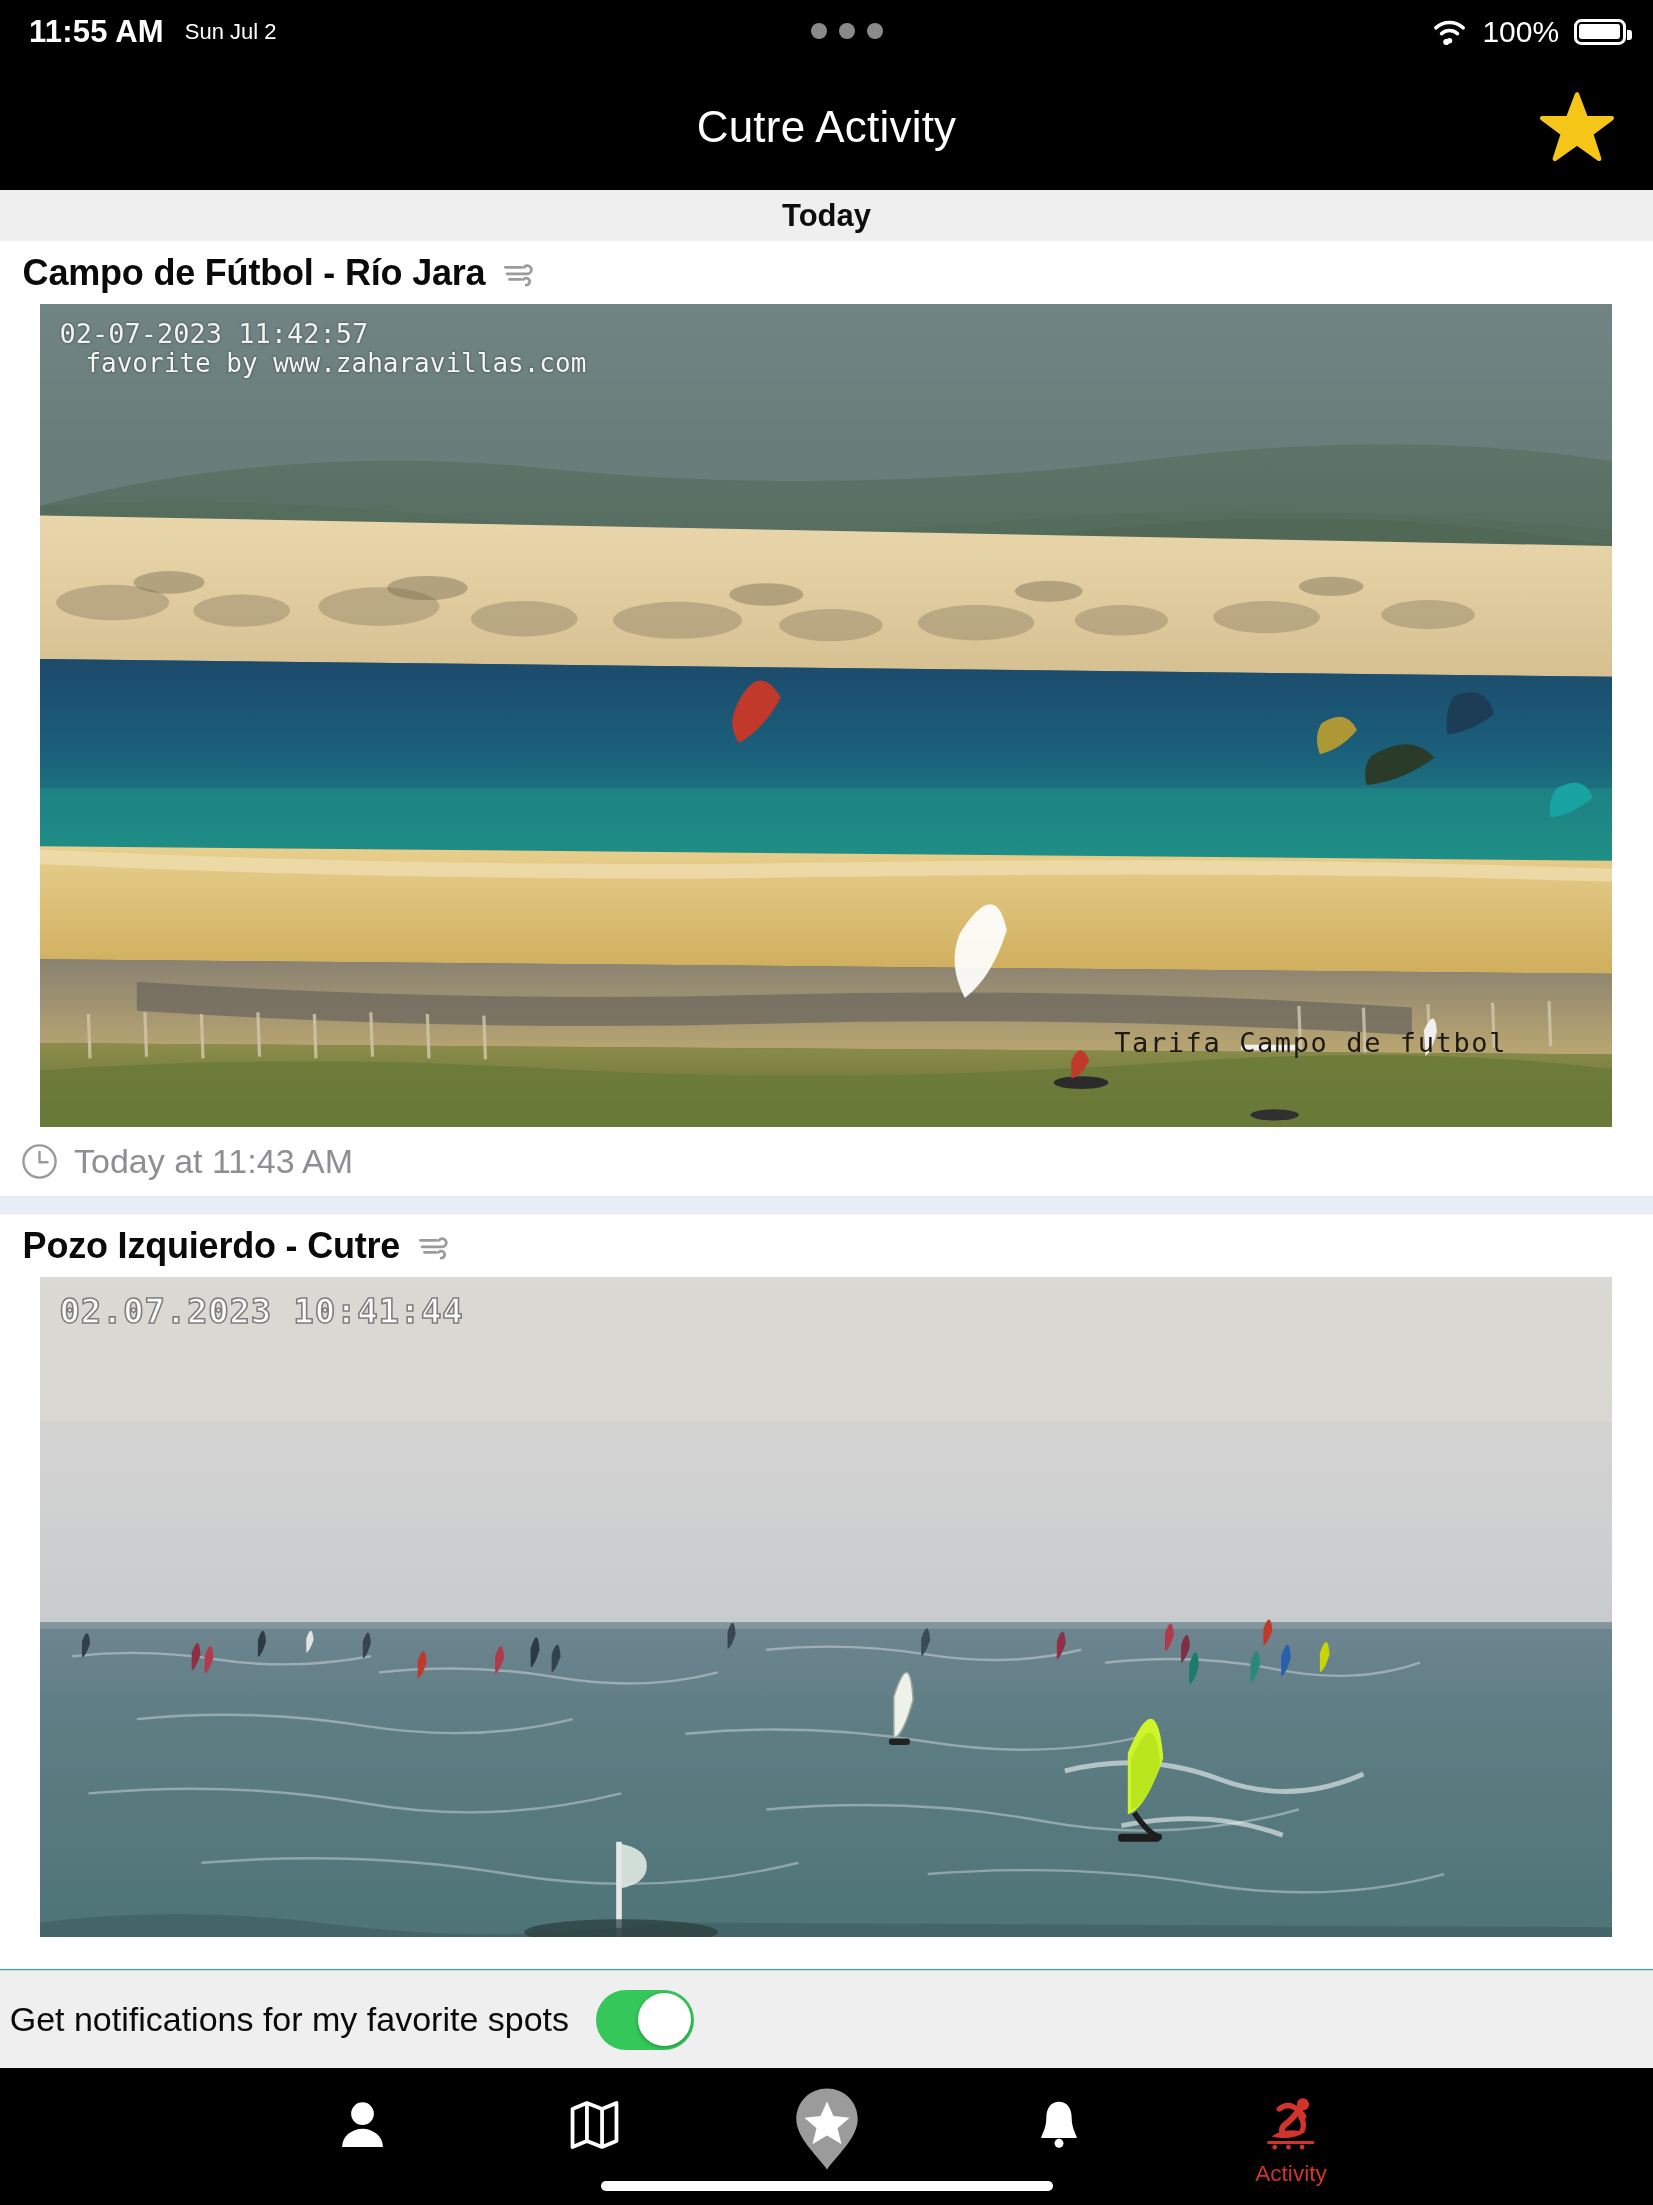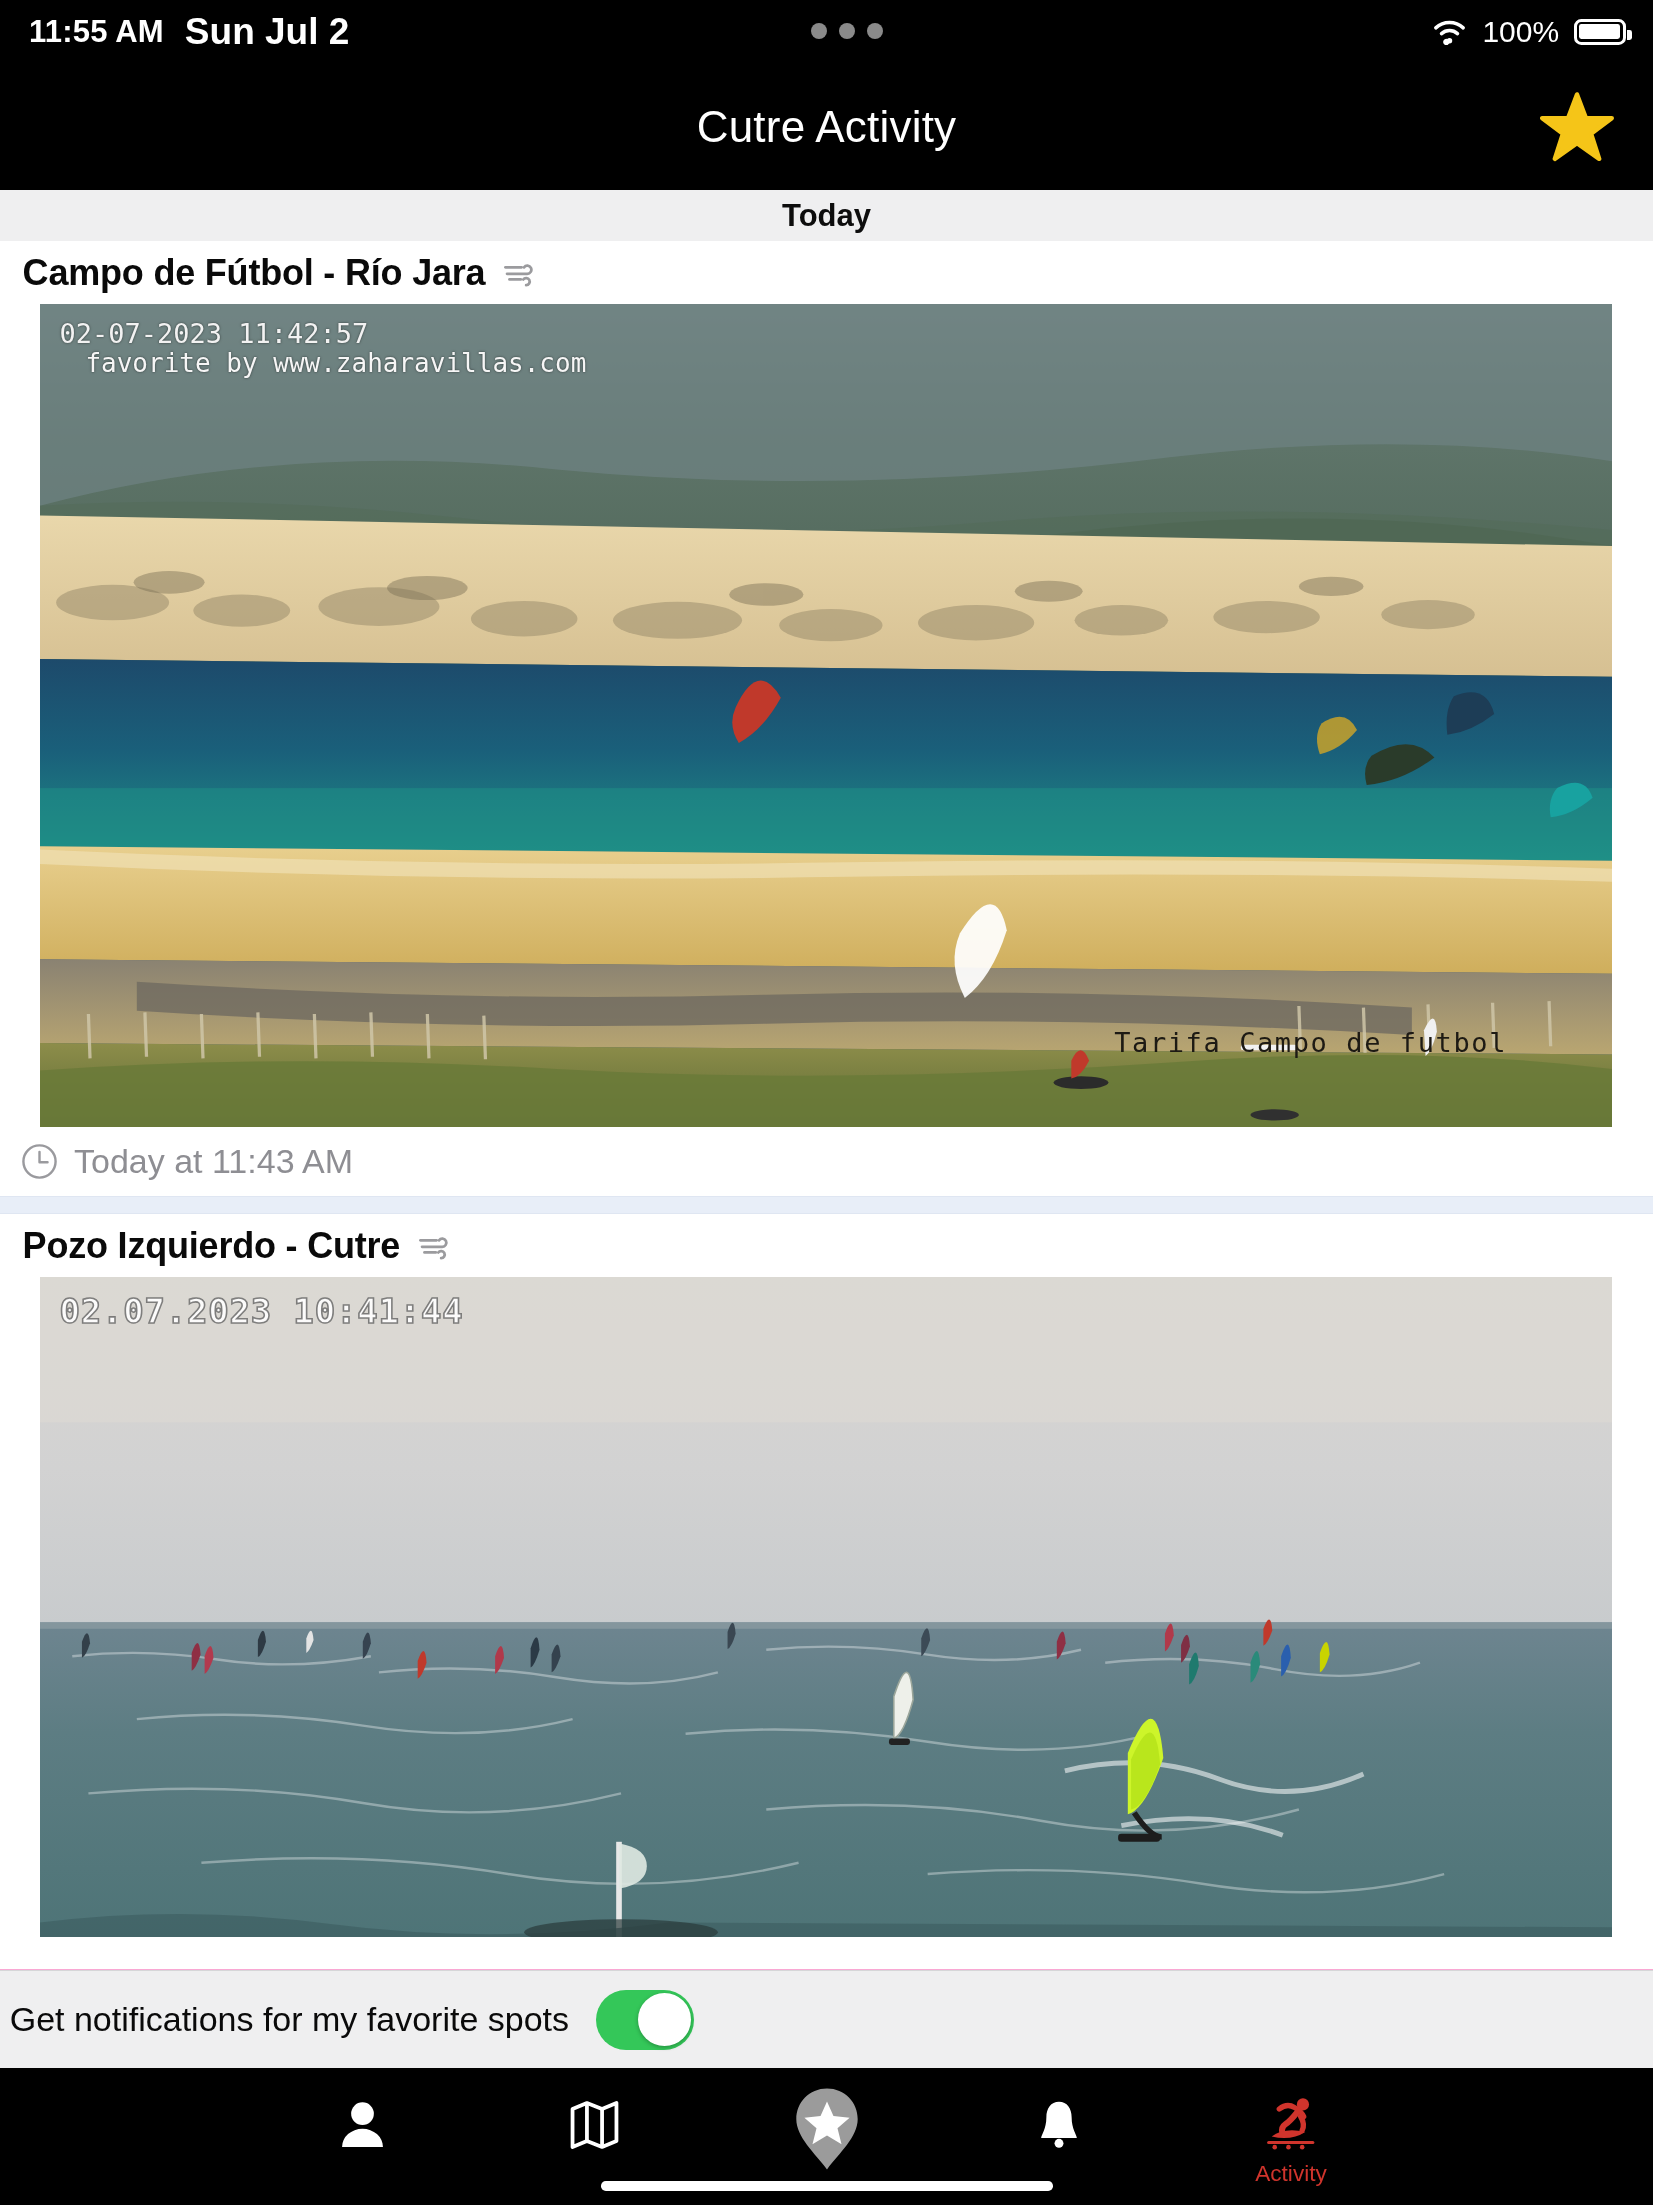--- a/index.html
+++ b/index.html
@@ -2,31 +2,31 @@
 <html style="font-size:13px"><head>
 <meta charset="utf-8">
 <style>
   * { margin:0; padding:0; box-sizing:border-box; }
   html,body{
     width:1653px; height:2205px;
     background:#000;
     font-family:"Liberation Sans", sans-serif;
     overflow:hidden;
   }
-  .screen{ position:relative; width:1653px; height:2205px; background:#f9a8d4; overflow:hidden; }
+  .screen{ position:relative; width:1653px; height:2205px; background:#14b8a6; overflow:hidden; }
 
   
   .statusbar{
     position:absolute; left:0; top:0; width:1653px; height:63px;
     background:#000; color:#fff;
     display:flex; align-items:center;
   }
   .sb-left{ position:absolute; left:29px; top:0; height:63px; display:flex; align-items:center; gap:21px; }
   .sb-time{ font-size:31px; font-weight:600; letter-spacing:0.2px; }
-  .sb-date{ font-size:37px; font-weight:700; }
+  .sb-date{ font-size:22px; font-weight:400; }
   .sb-dots{ position:absolute; left:811px; top:22.6px; display:flex; gap:12px; }
   .sb-dots i{ display:block; width:16px; height:16px; border-radius:50%; background:#8a8a8a; }
   .sb-right{ position:absolute; right:27.4px; top:0; height:63px; display:flex; align-items:center; gap:14.5px; }
   .wifi{ width:37px; height:27.4px; position:relative; }
   .battpct{ font-size:30px; font-weight:500; }
   .batt{ width:52px; height:26px; border:3.2px solid #fff; border-radius:7.3px; position:relative; padding:2.4px; }
   .batt i{ display:block; width:100%; height:100%; background:#fff; border-radius:2.4px; }
   .batt:after{ content:""; position:absolute; right:-9px; top:8px; width:4.8px; height:10.5px;
                background:#fff; border-radius:0 2.4px 2.4px 0; }
 

